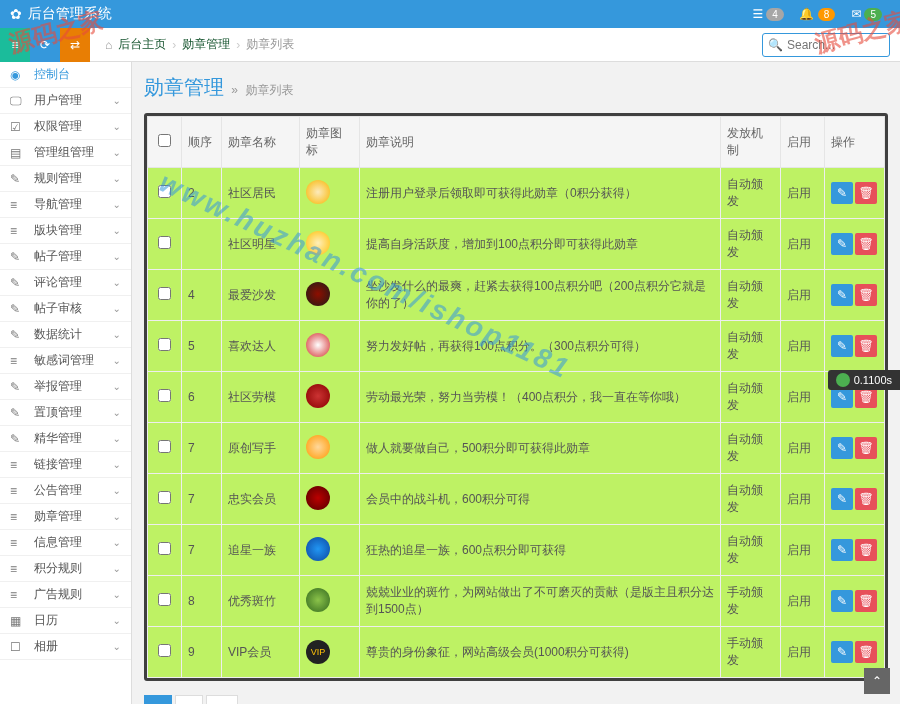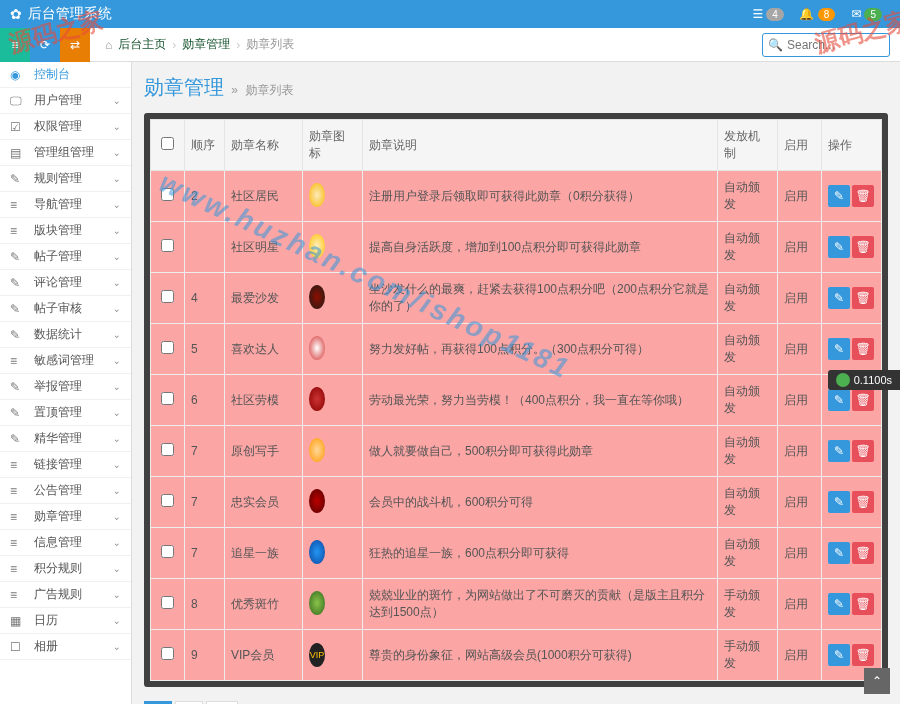--- a/index.html
+++ b/index.html
@@ -41,35 +41,35 @@
     .sidebar-item.active .sidebar-icon { color: #3598dc; }
     .sidebar-label { flex: 1; font-size: 12px; }
     .sidebar-chevron { color: #999; font-size: 10px; }
     
     
     .main { flex: 1; padding: 12px; }
     .page-header { margin-bottom: 12px; }
     .page-title { font-size: 20px; color: #3598dc; font-weight: normal; display: inline; }
     .page-subtitle { color: #999; font-size: 12px; margin-left: 4px; }
     
-    .panel { background: #fca5a5; border: 6px solid #404040; border-radius: 3px; padding: 0; }
+    .panel { background: #bef264; border: 3px solid #404040; border-radius: 3px; padding: 0; }
     
     table { width: 100%; border-collapse: collapse; }
     thead th { background: #f5f5f5; border: 1px solid #e5e5e5; padding: 8px 6px; text-align: left; font-weight: normal; font-size: 12px; color: #666; }
     tbody td { border: 1px solid #eee; padding: 8px 6px; font-size: 12px; color: #555; vertical-align: middle; }
     
     .checkbox-cell { width: 34px; text-align: center; }
     .col-order { width: 40px; }
     .col-name { width: 78px; }
     .col-icon { width: 60px; }
     .col-mech { width: 60px; }
     .col-enable { width: 44px; }
     .col-action { width: 60px; }
     
-    .badge-icon { width: 16px; height: 24px; border-radius: 50%; display: inline-block; }
+    .badge-icon { width: 24px; height: 24px; border-radius: 50%; display: inline-block; }
     .badge-1 { background: radial-gradient(#fceabb,#f8b500); }
     .badge-2 { background: radial-gradient(#ffefba,#ffc107); }
     .badge-3 { background: radial-gradient(#8e0e00,#1f1c18); }
     .badge-4 { background: radial-gradient(#fff,#d32f2f); }
     .badge-5 { background: radial-gradient(#c33,#800); }
     .badge-6 { background: radial-gradient(#ffd89b,#ff9800); }
     .badge-7 { background: radial-gradient(#b00,#500); }
     .badge-8 { background: radial-gradient(#2196f3,#0d47a1); }
     .badge-9 { background: radial-gradient(#8bc34a,#33691e); }
     .badge-10 { background: #222; color: #ffc107; font-size: 9px; line-height: 24px; text-align: center; }

